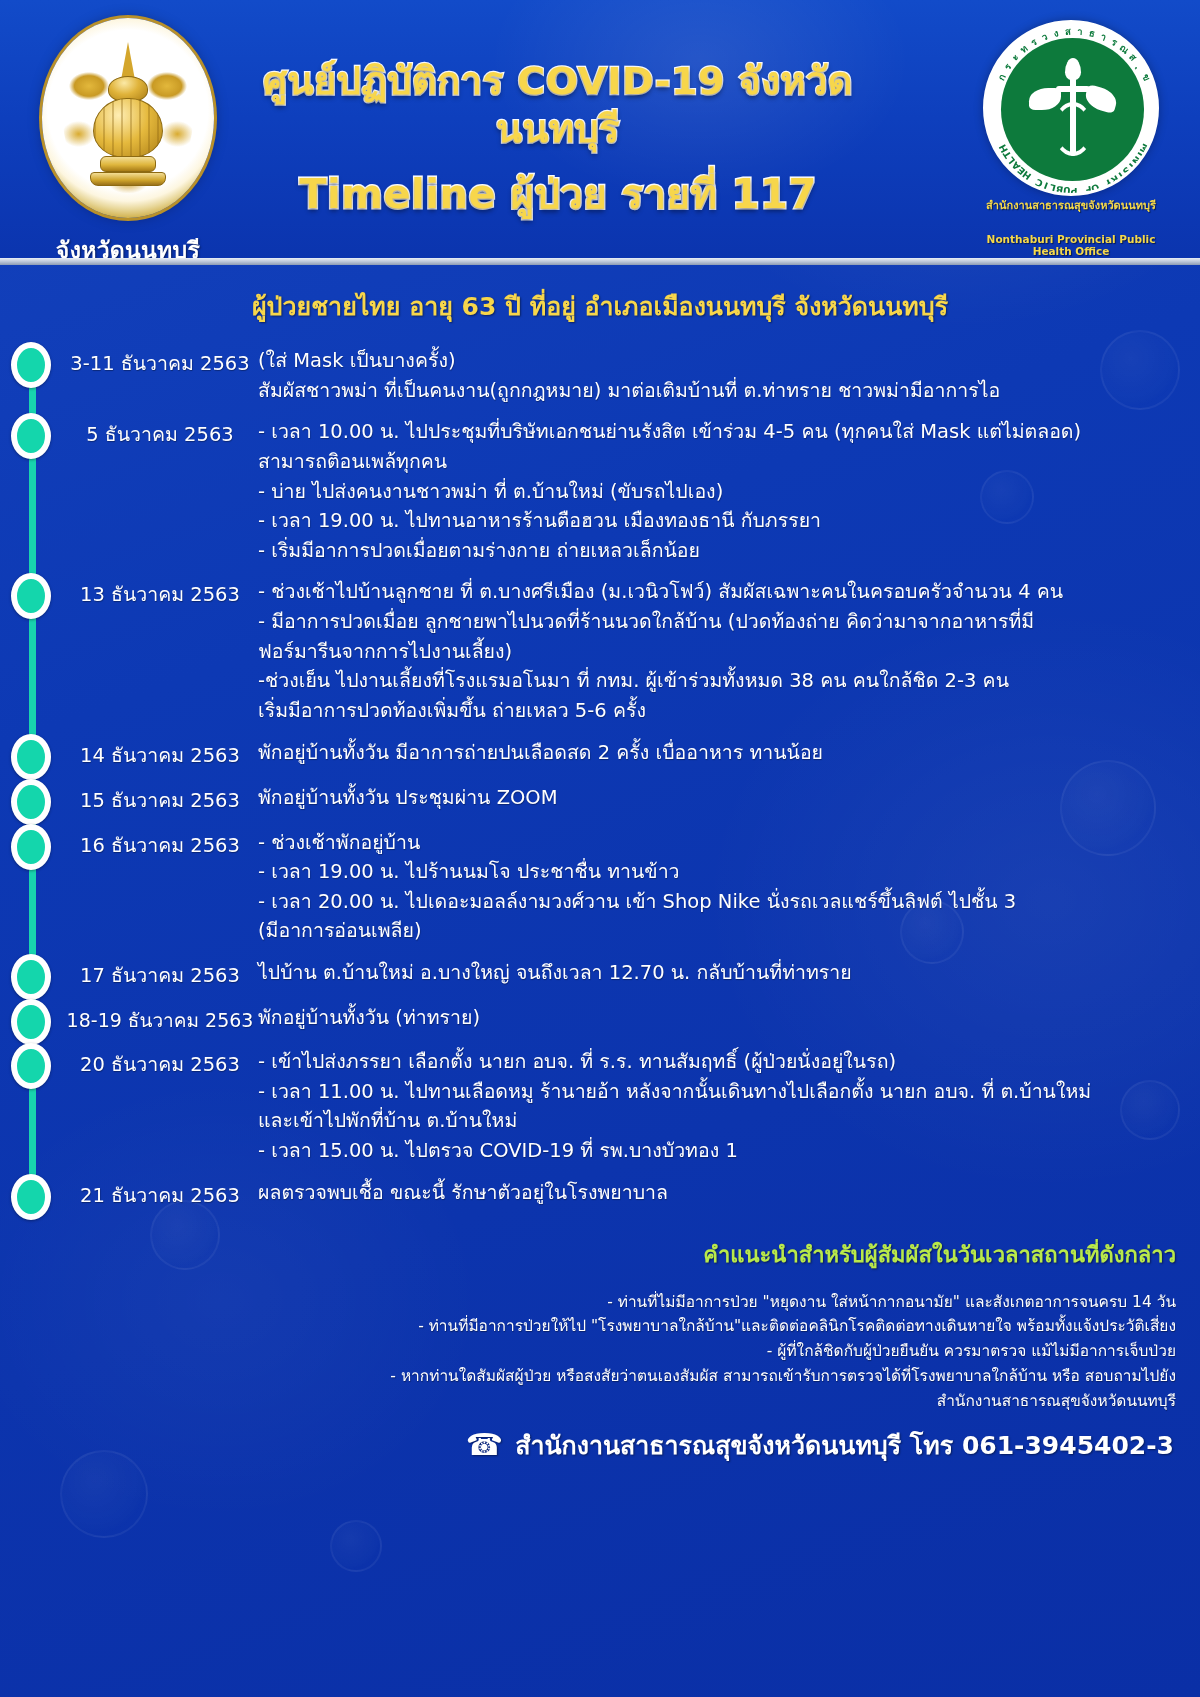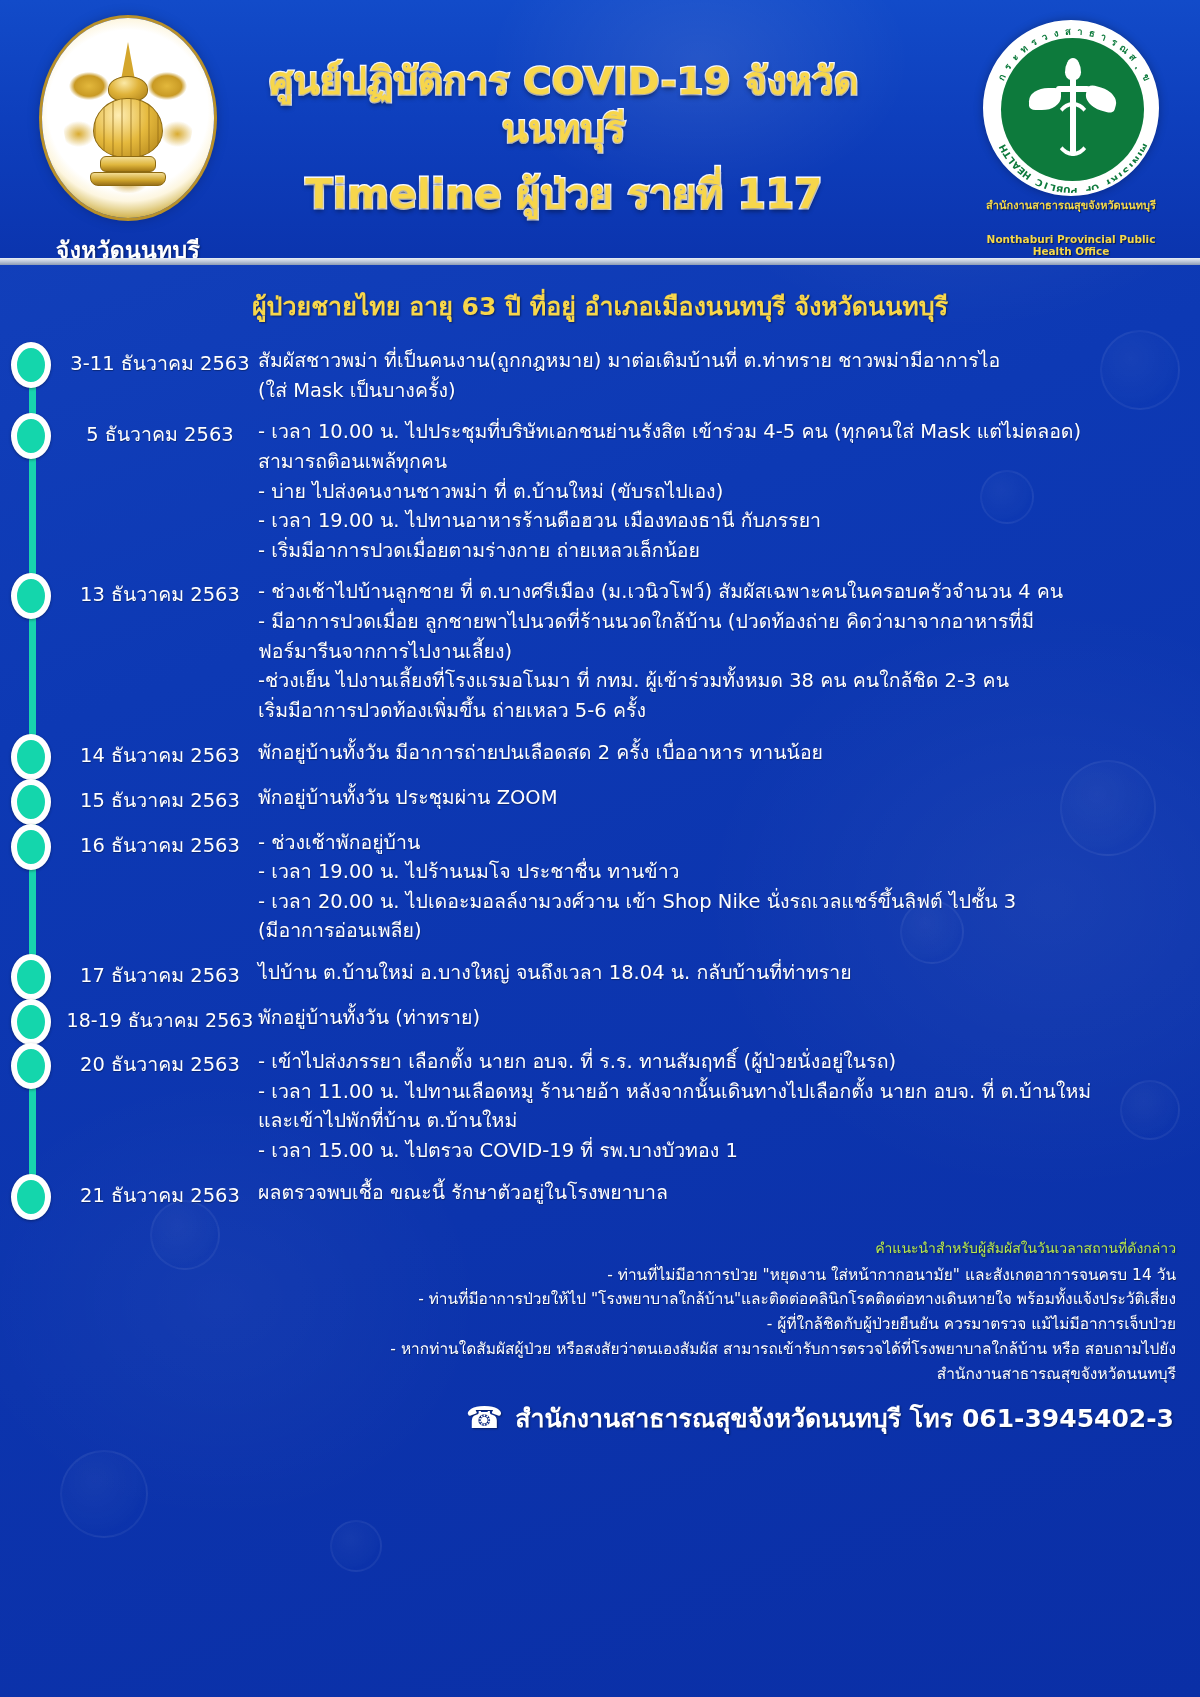--- a/index.html
+++ b/index.html
@@ -155,21 +155,21 @@
   .moph-caption1 {
     margin-top:4px; color:#f6d94a; font-size:11px; font-weight:bold;
     text-shadow:1px 1px 1px rgba(0,0,0,0.55); line-height:1.15;
   }
   .moph-caption2 {
     color:#f6d94a; font-size:10.5px; font-weight:bold;
     text-shadow:1px 1px 1px rgba(0,0,0,0.55); line-height:1.15;margin-top:20px;
   }
   
   .header-titles {
-    position:absolute; left:228px; top:58px; width:672px; text-align:center;
+    position:absolute; left:222px; top:58px; width:672px; text-align:center;
   }
   .title-main {
     font-size:38px; font-weight:bold; color:#f7d64b; line-height:1.25;
     -webkit-text-stroke:2.5px #ffffff;
     paint-order:stroke fill;
     text-shadow:0 3px 5px rgba(0,0,0,0.45);
     letter-spacing:0.5px;
   }
   .title-sub {
     margin-top:16px;
@@ -230,23 +230,23 @@
     text-shadow:0.5px 0.5px 1px rgba(0,0,0,0.35);
   }
   .detail-col .ln { display:block; }
   
   .advice {
     position:relative;
     text-align:right;
     padding:20px 24px 4px 24px;
   }
   .advice-title {
-    color:#b9e94a; font-size:14px; font-weight:normal;
+    color:#b9e94a; font-size:22px; font-weight:bold;
     text-shadow:1px 1px 2px rgba(0,0,0,0.5);
-    margin-bottom:4px;
+    margin-bottom:18px;
   }
   .advice-line {
     color:#ffffff; font-size:15.5px; line-height:1.6;
     text-shadow:0.5px 0.5px 1px rgba(0,0,0,0.4);
   }
   .advice-sign {
     color:#ffffff; font-size:15.5px; line-height:1.6;
     text-shadow:0.5px 0.5px 1px rgba(0,0,0,0.4);
   }
   .contact {
@@ -362,22 +362,22 @@
 
   <div class="timeline">
     <div class="spine"></div>
     <div id="timeline-rows">
         <div class="tl-row">
           <div class="dot-col">
             <div class="dot"></div>
           </div>
           <div class="date-col">3-11 ธันวาคม 2563</div>
           <div class="detail-col">
+            <span class="ln">(ใส่ Mask เป็นบางครั้ง)</span>
             <span class="ln">สัมผัสชาวพม่า ที่เป็นคนงาน(ถูกกฎหมาย) มาต่อเติมบ้านที่ ต.ท่าทราย ชาวพม่ามีอาการไอ</span>
-            <span class="ln">(ใส่ Mask เป็นบางครั้ง)</span>
           </div>
         </div>
         <div class="tl-row">
           <div class="dot-col">
             <div class="dot"></div>
           </div>
           <div class="date-col">5 ธันวาคม 2563</div>
           <div class="detail-col">
             <span class="ln">- เวลา 10.00 น. ไปประชุมที่บริษัทเอกชนย่านรังสิต เข้าร่วม 4-5 คน (ทุกคนใส่ Mask แต่ไม่ตลอด)</span>
             <span class="ln">สามารถติอนเพล้ทุกคน</span>
@@ -428,21 +428,21 @@
             <span class="ln">- เวลา 20.00 น. ไปเดอะมอลล์งามวงศ์วาน เข้า Shop Nike นั่งรถเวลแชร์ขึ้นลิฟต์ ไปชั้น 3</span>
             <span class="ln">(มีอาการอ่อนเพลีย)</span>
           </div>
         </div>
         <div class="tl-row">
           <div class="dot-col">
             <div class="dot"></div>
           </div>
           <div class="date-col">17 ธันวาคม 2563</div>
           <div class="detail-col">
-            <span class="ln">ไปบ้าน ต.บ้านใหม่ อ.บางใหญ่ จนถึงเวลา 18.04 น. กลับบ้านที่ท่าทราย</span>
+            <span class="ln">ไปบ้าน ต.บ้านใหม่ อ.บางใหญ่ จนถึงเวลา 12.70 น. กลับบ้านที่ท่าทราย</span>
           </div>
         </div>
         <div class="tl-row">
           <div class="dot-col">
             <div class="dot"></div>
           </div>
           <div class="date-col narrow">18-19 ธันวาคม 2563</div>
           <div class="detail-col">
             <span class="ln">พักอยู่บ้านทั้งวัน (ท่าทราย)</span>
           </div>

